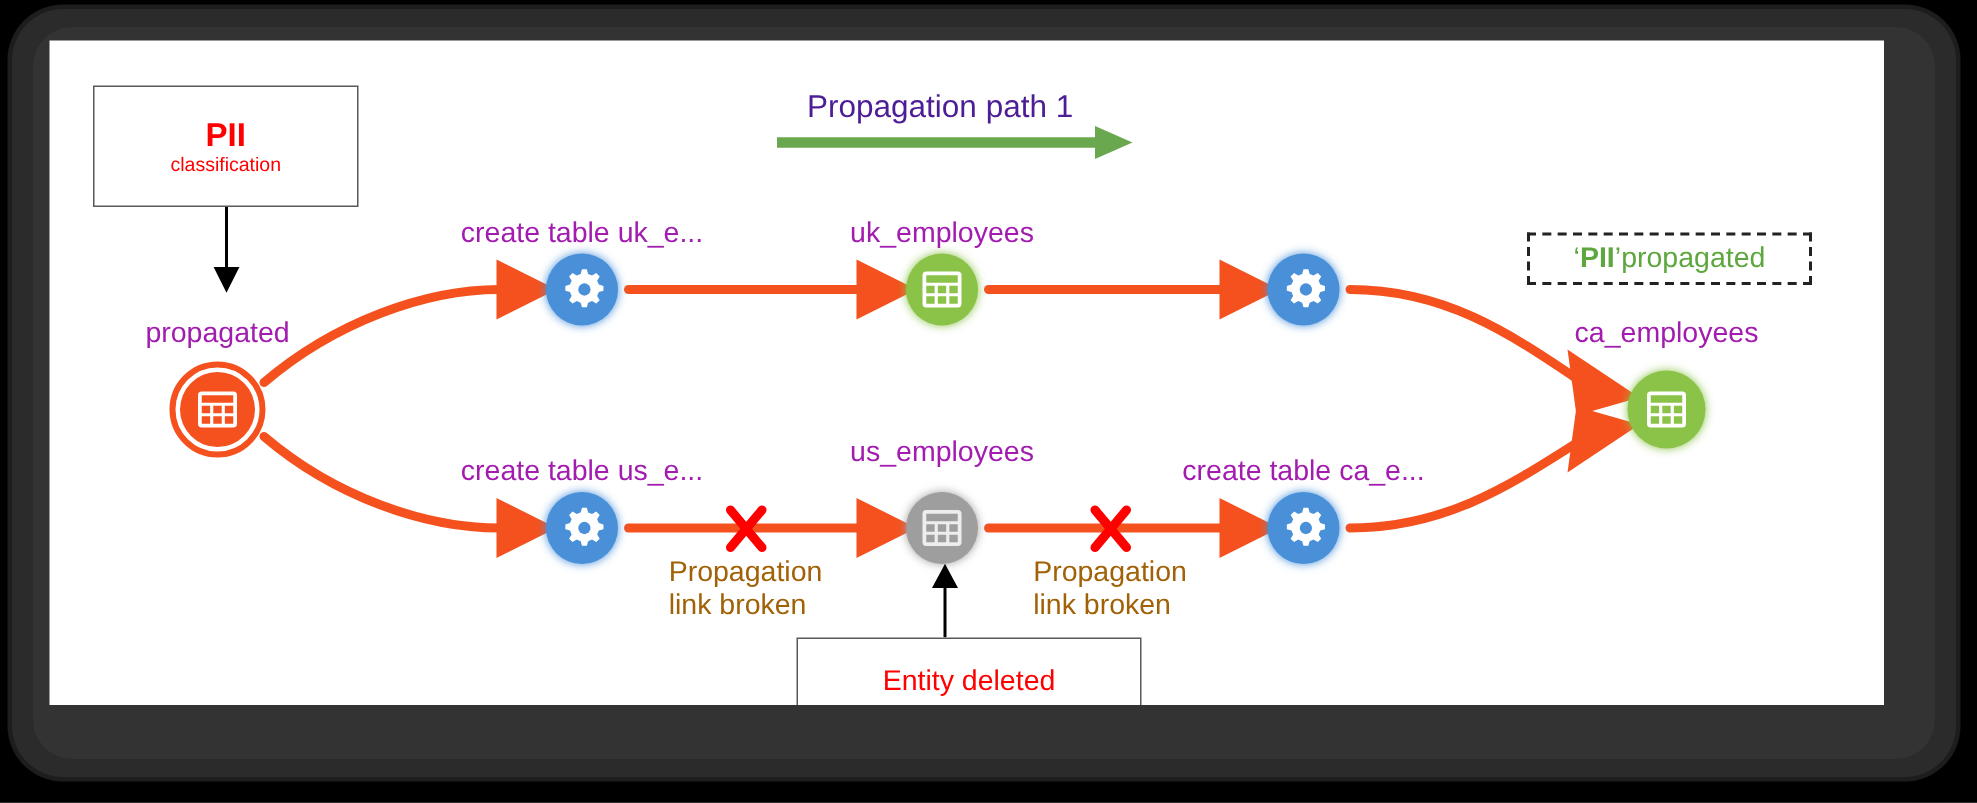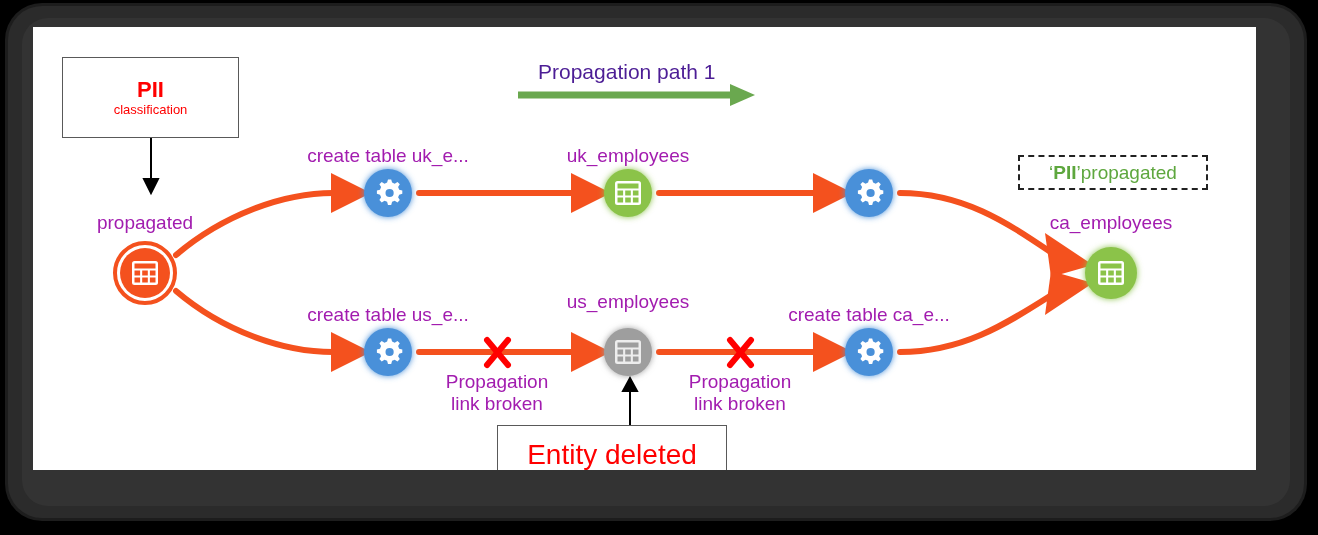--- a/index.html
+++ b/index.html
@@ -78,25 +78,25 @@
     left: 29px;
     top: 30px;
     width: 177px;
     height: 81px;
     font-size: 21px;
   }
   #pii-classification-box .l1 { font-weight: bold; font-size: 22px; }
   #pii-classification-box .l2 { font-weight: normal; font-size: 13px; }
 
   #entity-deleted-box {
-    left: 464px;
+    left: 498px;
     top: 398px;
     width: 230px;
     height: 59px;
-    font-size: 28px;
+    font-size: 19px;
   }
 
   
   #pii-propagated-box {
     position: absolute;
     left: 985px;
     top: 128px;
     width: 190px;
     height: 35px;
     box-sizing: border-box;
@@ -117,24 +117,24 @@
     color: #a21caf;
     font-size: 19px;
     white-space: nowrap;
     text-align: center;
     transform: translateX(-50%);
   }
 
   
   .red-note {
     position: absolute;
-    color: #a21caf;
+    color: #a16207;
     font-size: 19px;
     line-height: 1.15;
-    text-align: center;
+    text-align: left;
     white-space: nowrap;
     transform: translateX(-50%);
   }
 
   
   #propagation-path-label {
     position: absolute;
     left: 505px;
     top: 33px;
     color: #4c1d95;

